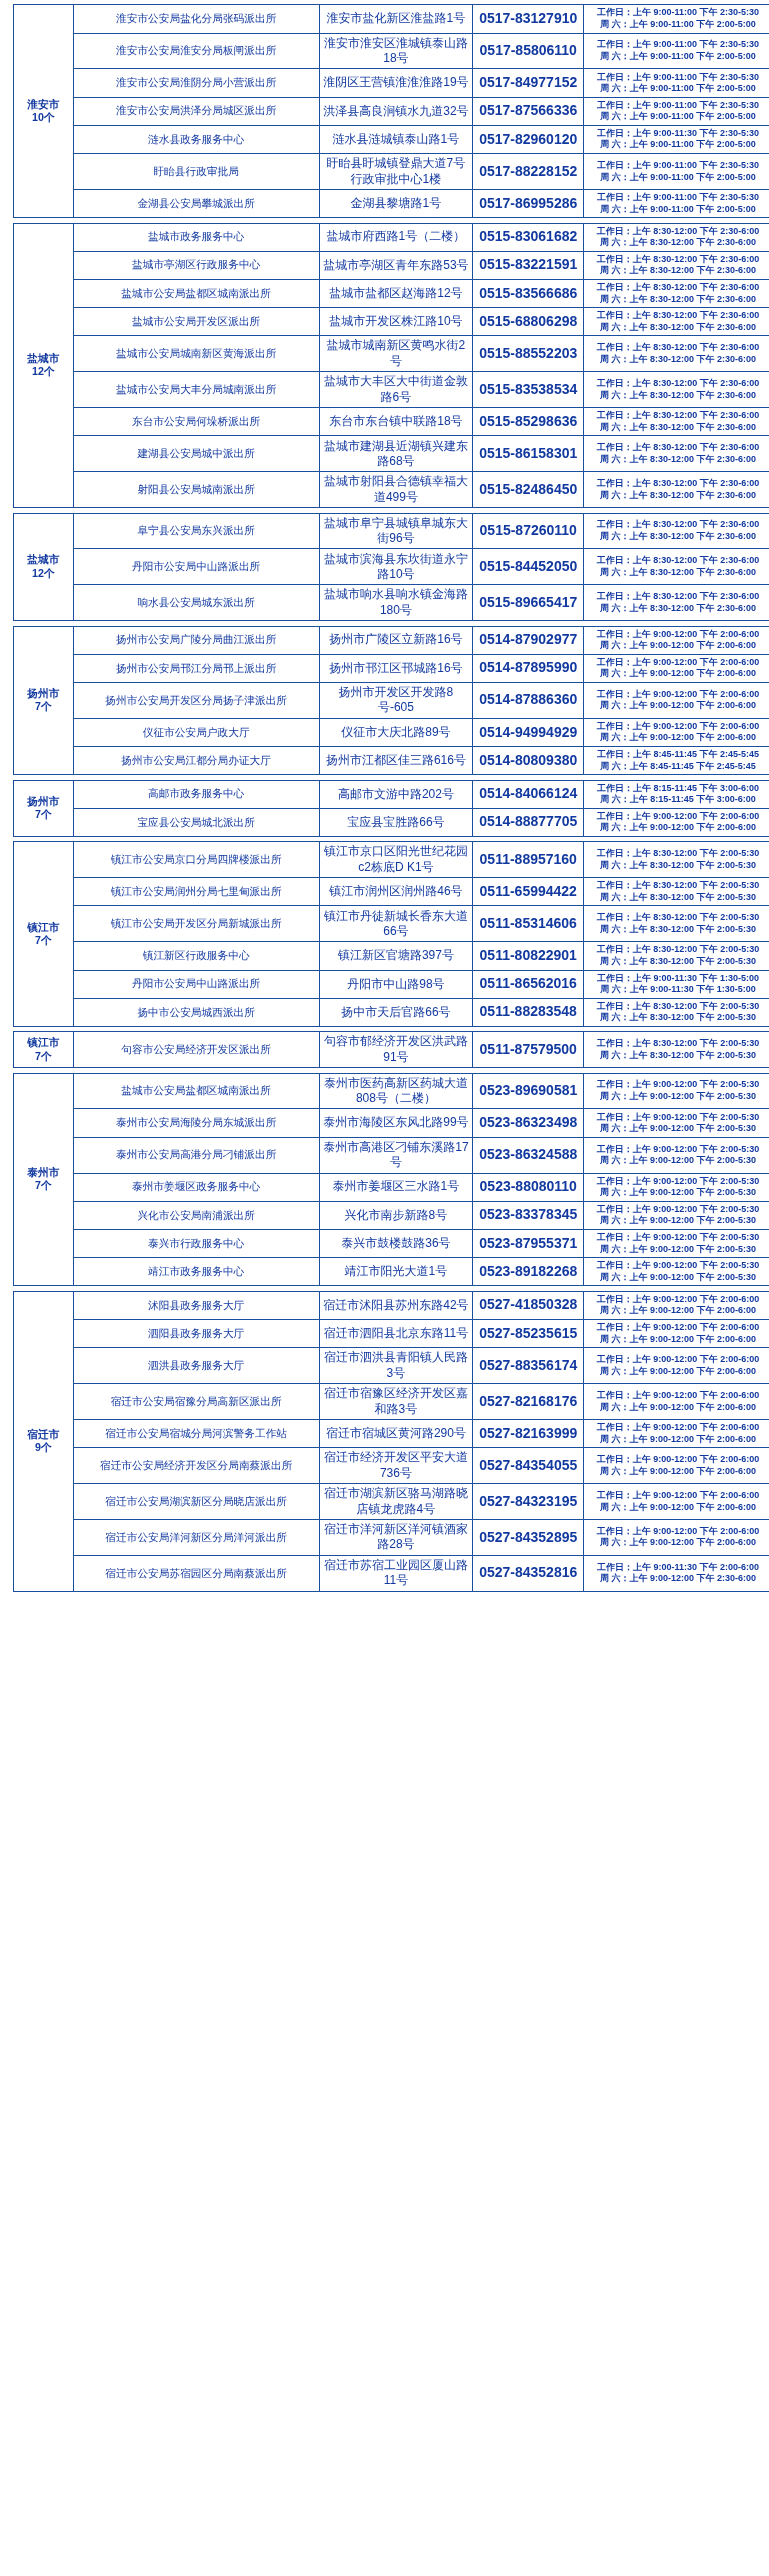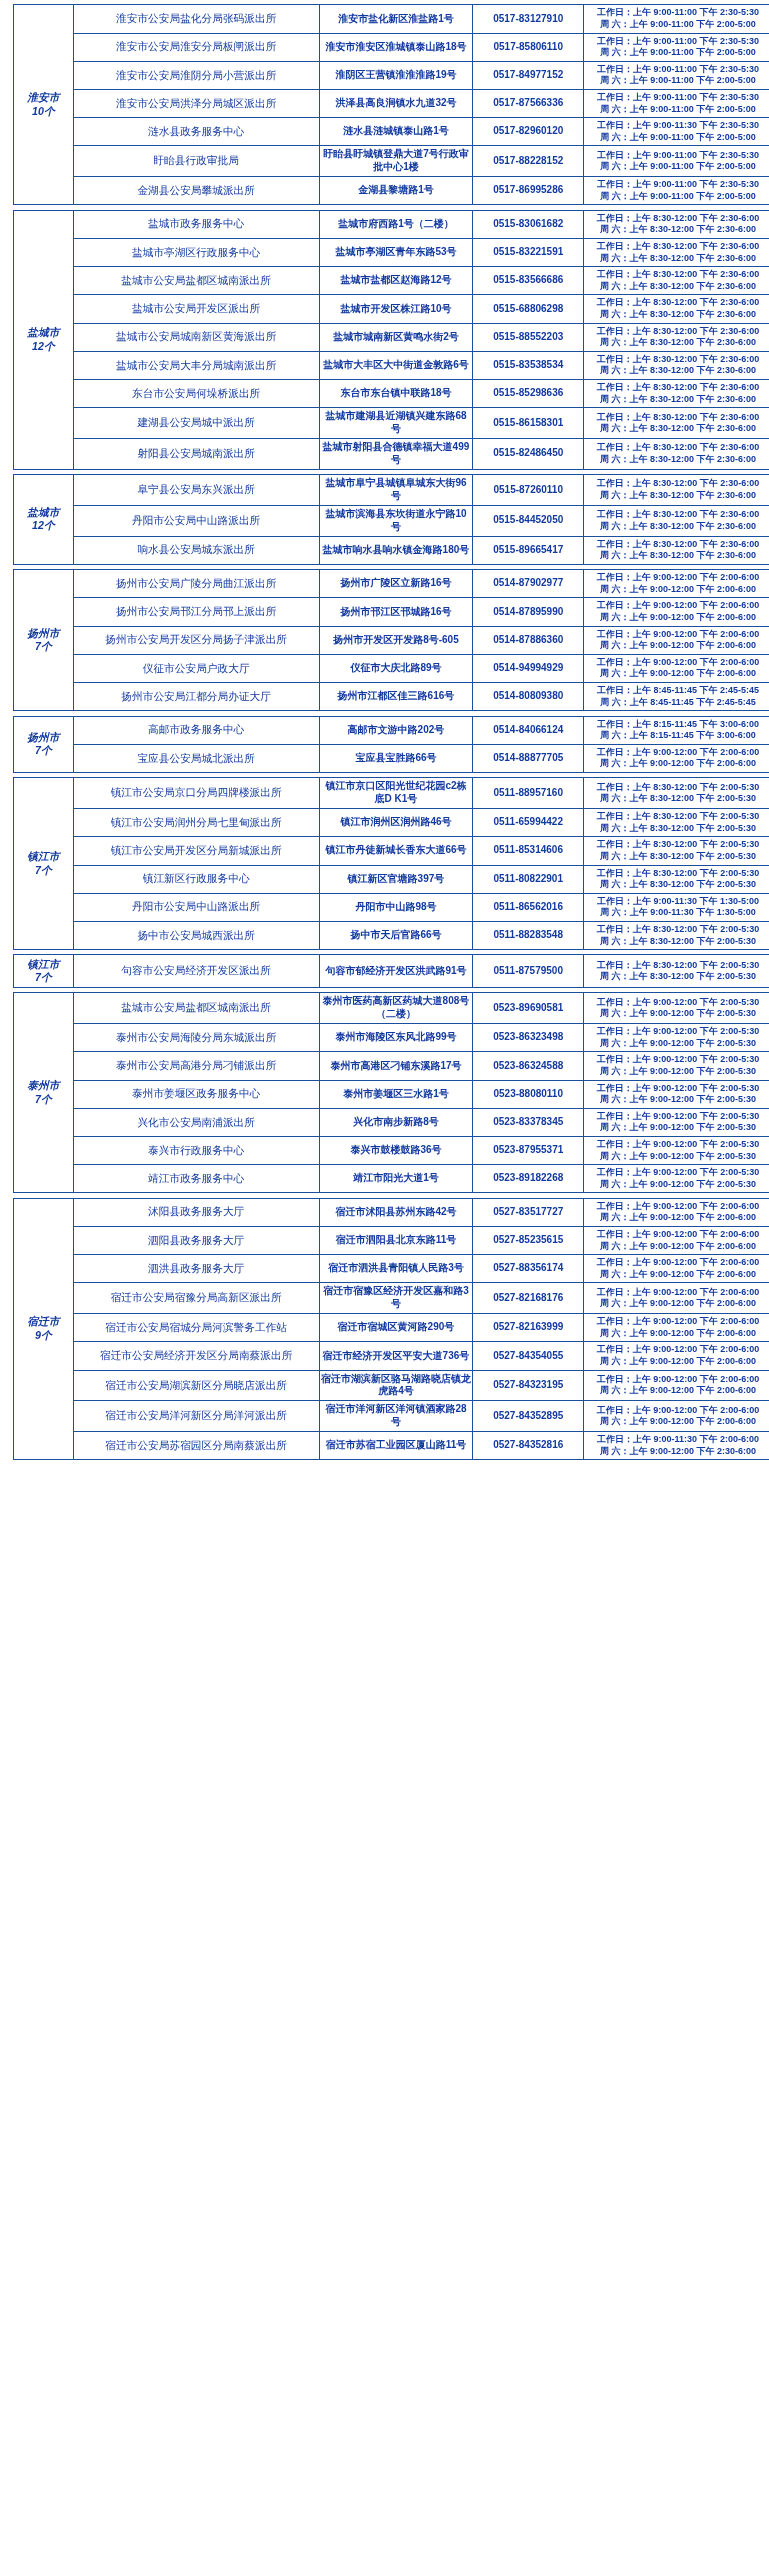--- a/index.html
+++ b/index.html
@@ -1,23 +1,23 @@
 <!DOCTYPE html>
 <html style="font-size:11.4px"><head>
 <meta charset="utf-8">
 <style>
   html,body{margin:0;padding:0;background:#ffffff;}
   body{font-family:"Liberation Sans","DejaVu Sans",sans-serif;}
   .page{width:769px;min-height:2576px;background:#ffffff;position:relative;padding:0;box-sizing:border-box;}
   table.grid{border-collapse:collapse;width:744px;margin:4.3px 13px 0 13px;table-layout:fixed;}
   table.grid td{border:0.7px solid #1a4fa0;vertical-align:middle;text-align:center;color:#1239a0;background:#ffffff;padding:2.1px 1.4px;line-height:1.28;}
-  td.region{width:56px;font-size:10.7px;font-weight:bold;color:#0f3fa0;font-style:italic;}
+  td.region{width:56px;font-size:10.7px;font-weight:bold;color:#0f3fa0;}
   td.name{width:242px;font-size:10.7px;font-weight:normal;color:#13379c;}
-  td.addr{width:150px;font-size:10px;font-weight:bold;color:#13379c;}
-  td.tel{width:107px;font-size:10px;font-weight:bold;color:#13379c;}
+  td.addr{width:150px;font-size:12px;font-weight:normal;color:#13379c;}
+  td.tel{width:107px;font-size:14px;font-weight:bold;color:#13379c;}
   td.hours{width:185px;font-size:9px;font-weight:bold;color:#13379c;text-align:left;padding-left:4.3px;}
   .hline{white-space:nowrap;display:block;}
 </style>
 </head>
 <body>
 
 <div class="page">
   <div id="tables-root">
       <table class="grid">
         <tbody>
@@ -445,21 +445,21 @@
       </table>
       <table class="grid">
         <tbody>
           <tr>
             <td class="region" rowspan="9">
               <div>宿迁市</div>
               <div>9个</div>
             </td>
             <td class="name">沭阳县政务服务大厅</td>
             <td class="addr">宿迁市沭阳县苏州东路42号</td>
-            <td class="tel">0527-83517727</td>
+            <td class="tel">0527-41850328</td>
             <td class="hours">
               <span class="hline">工作日：上午 9:00-12:00 下午 2:00-6:00</span>
               <span class="hline">周   六：上午 9:00-12:00 下午 2:00-6:00</span>
             </td>
           </tr>
           <tr>
             <td class="name">泗阳县政务服务大厅</td>
             <td class="addr">宿迁市泗阳县北京东路11号</td>
             <td class="tel">0527-85235615</td>
             <td class="hours">

